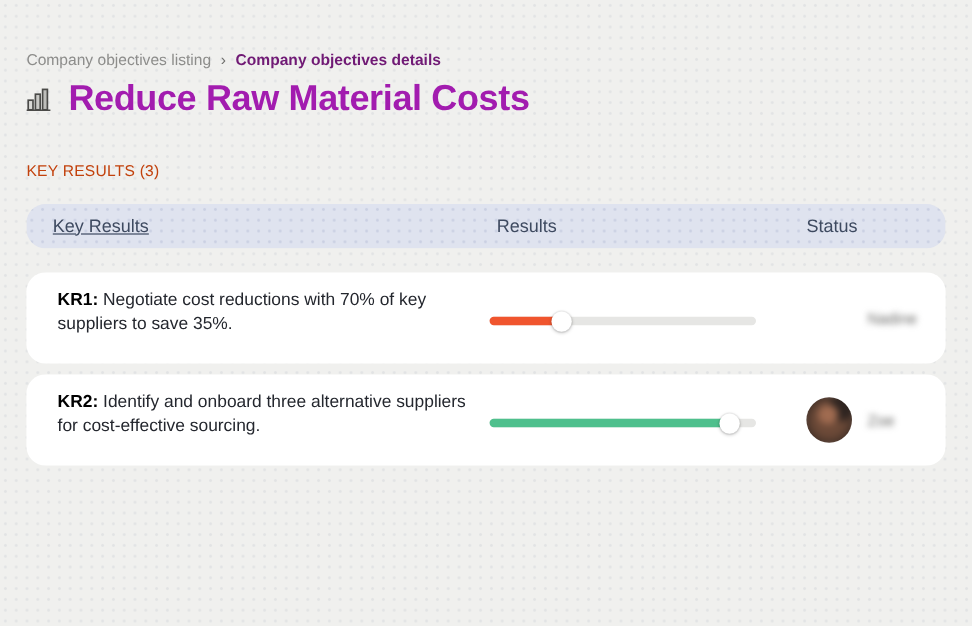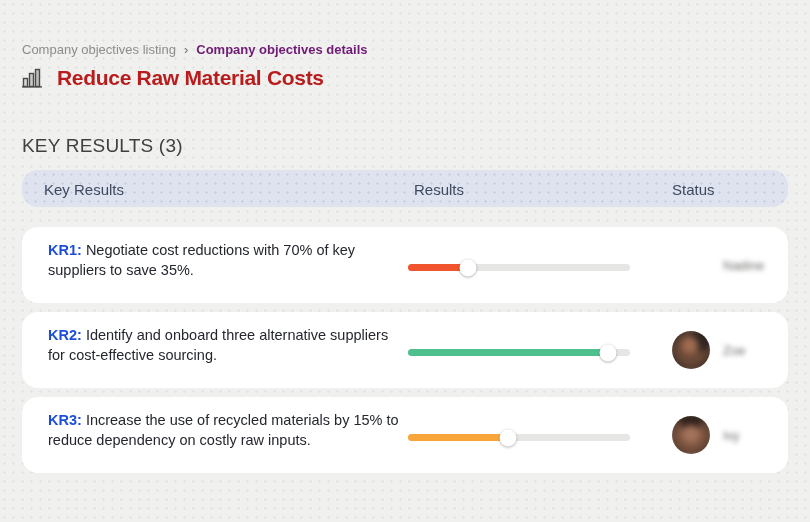--- a/index.html
+++ b/index.html
@@ -15,43 +15,43 @@
 
   
   .breadcrumb { position:absolute; left:22px; top:42px; font-size:13px; display:flex; align-items:center; gap:8px; }
   .bc-link { color:#8d8d8b; }
   .bc-sep { color:#6f6f6d; font-size:13px; line-height:1; }
   .bc-current { color:#701a75; font-weight:700; }
 
   
   .title-row { position:absolute; left:22px; top:66px; display:flex; align-items:center; gap:13px; }
   .title-icon { display:flex; align-items:flex-end; }
-  .page-title { font-size:21px; font-weight:800; color:#b91c1c; letter-spacing:-0.3px; }
+  .page-title { font-size:30px; font-weight:800; color:#a21caf; letter-spacing:-0.3px; }
 
   
-  .section-label { position:absolute; left:22px; top:135px; font-size:19px; color:#404040; letter-spacing:0.2px; }
+  .section-label { position:absolute; left:22px; top:135px; font-size:13px; color:#c2410c; letter-spacing:0.2px; }
 
   
   .table-header {
     position:absolute; left:22px; top:170px; width:766px; height:37px;
     background-color:#dfe3ef;
     background-image: radial-gradient(rgba(150,160,195,0.28) 1px, transparent 1.3px);
     background-size: 9px 9px;
     border-radius:16px;
   }
   .col { position:absolute; top:50%; transform:translateY(-50%); font-size:15px; color:#3e4a60; font-weight:500; }
-  .col-kr { left:22px; }
+  .col-kr { left:22px;text-decoration:underline; }
   .col-status { left:392px; }
   .col-owner { left:650px; }
 
   
   .rows { position:absolute; left:22px; top:227px; width:766px; display:flex; flex-direction:column; gap:9px; }
   .row-card { position:relative; height:76px; background:#ffffff; border-radius:16px; }
   .kr-text { position:absolute; left:26px; top:14px; width:352px; font-size:14.5px; line-height:1.35; color:#24272e; }
-  .kr-text b { font-weight:700; color:#1d4ed8; }
+  .kr-text b { font-weight:700; color:#000000; }
 
   
   .progress { position:absolute; left:386px; top:37px; width:222px; height:7px; background:#e6e6e4; border-radius:4px; }
   .progress-fill { position:absolute; left:0; top:0; height:7px; border-radius:4px; }
   .progress-knob {
     position:absolute; top:50%; width:17px; height:17px; border-radius:50%;
     background:#ffffff; transform:translate(-50%,-50%);
     box-shadow:0 1px 3px rgba(0,0,0,0.25), 0 0 0 1px rgba(0,0,0,0.04);
   }
 
@@ -131,29 +131,15 @@
     <div class="progress">
       <div class="progress-fill" style="width: 90%; background: rgb(79, 192, 141);"></div>
       <div class="progress-knob" style="left: 90%;"></div>
     </div>
     <div class="owner">
       <div class="avatar avatar-1"></div>
       <span class="owner-name">Zoe</span>
     </div>
   </div>
 
-  <div class="row-card">
-    <div class="kr-text">
-      <b>KR3:</b>
-      <span>Increase the use of recycled materials by 15% to reduce dependency on costly raw inputs.</span>
-    </div>
-    <div class="progress">
-      <div class="progress-fill" style="width: 45%; background: rgb(248, 166, 58);"></div>
-      <div class="progress-knob" style="left: 45%;"></div>
-    </div>
-    <div class="owner">
-      <div class="avatar avatar-2"></div>
-      <span class="owner-name">Ivy</span>
-    </div>
-  </div>
 </div>
 
 </div>
 
 </body></html>

